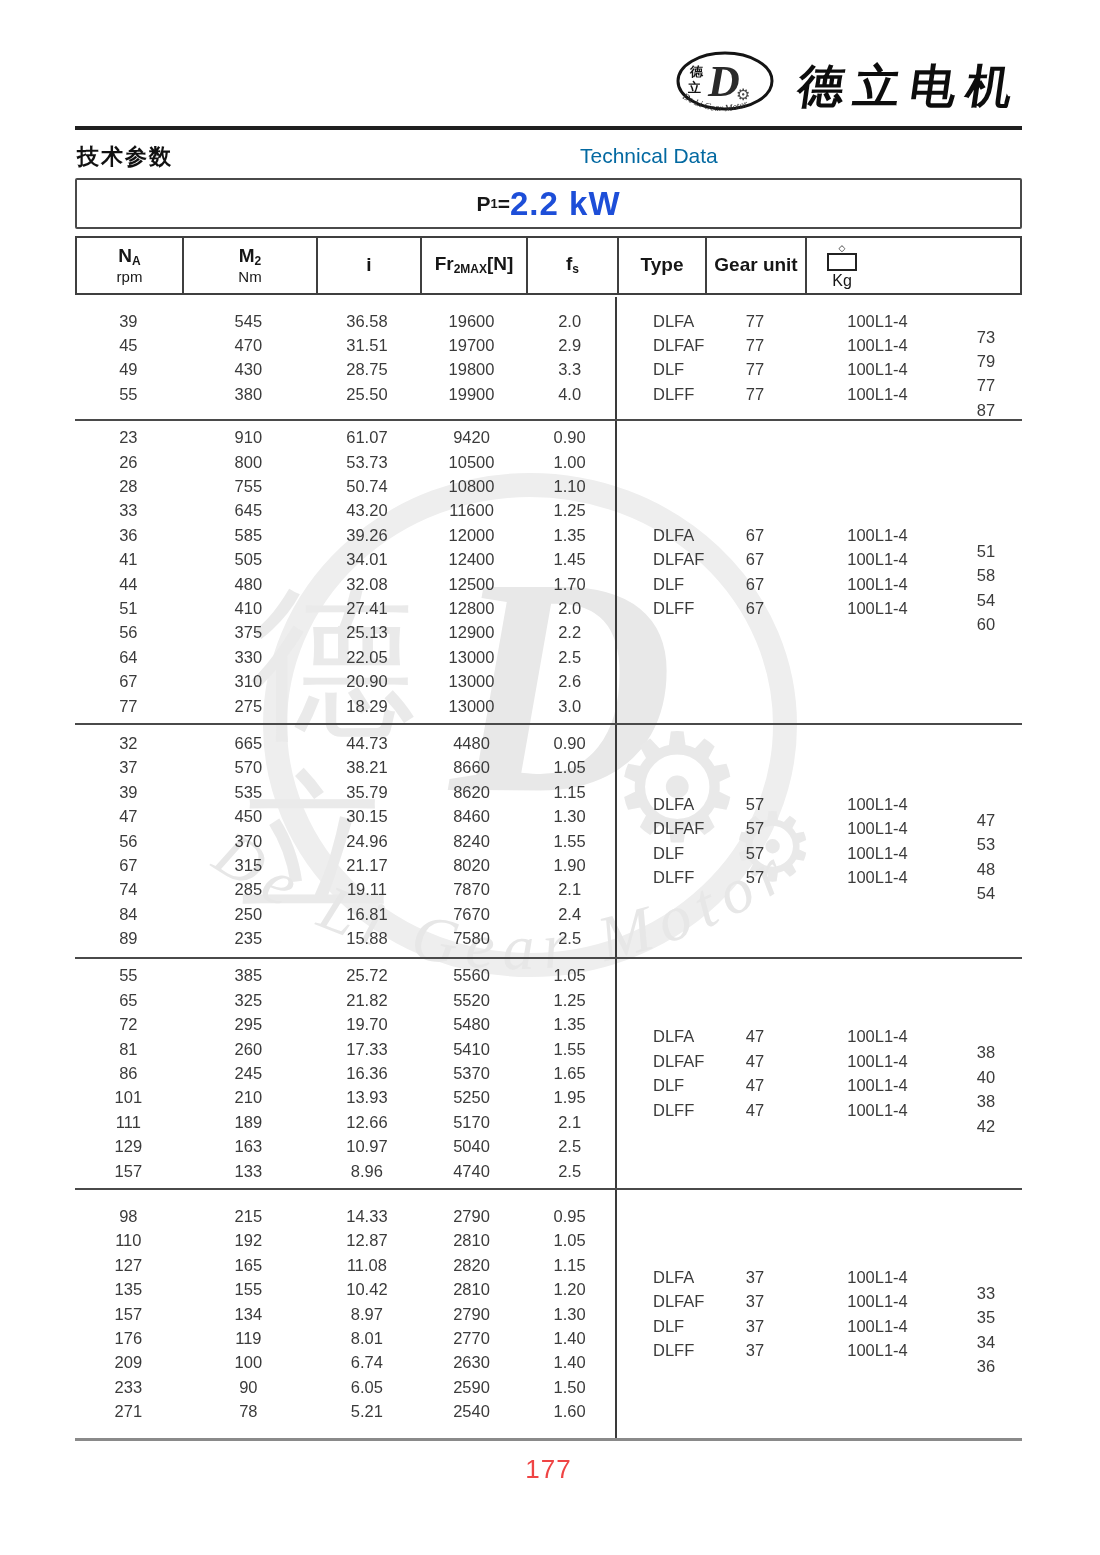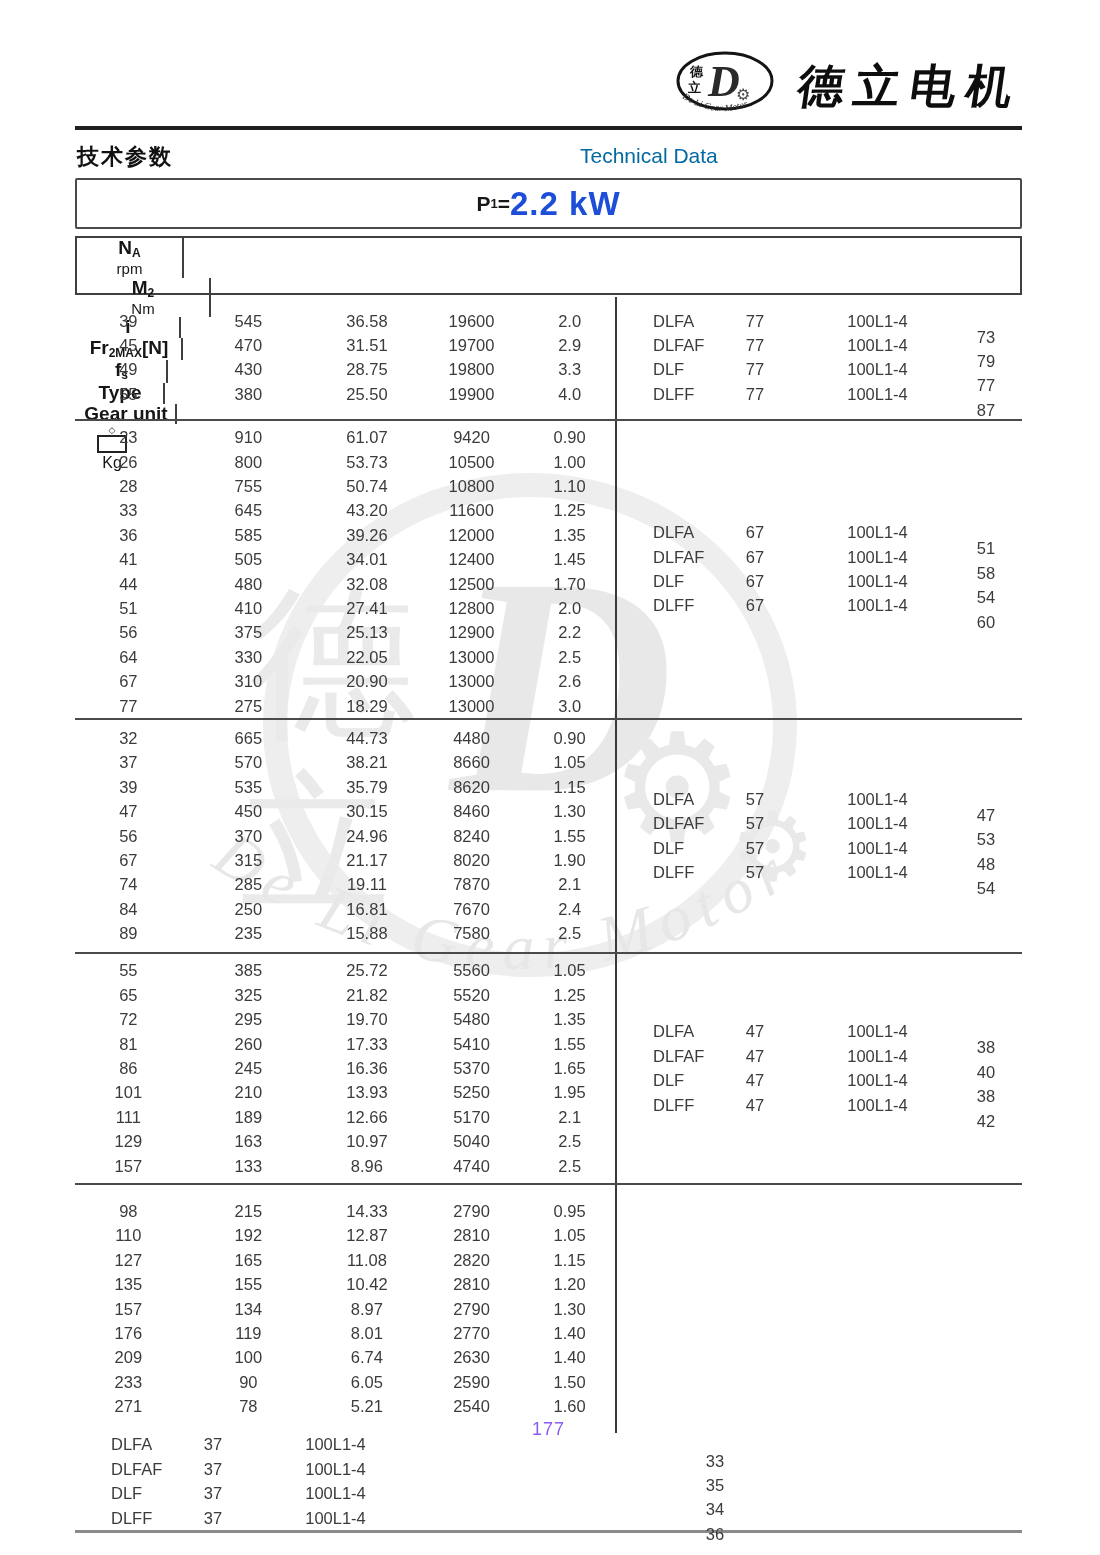--- a/index.html
+++ b/index.html
@@ -35,55 +35,55 @@
     display:flex; align-items:center; justify-content:center;
   }
   .power-box .p { font-size:21px; font-weight:bold; color:#171717; }
   .power-box .psub { font-size:13px; font-weight:bold; color:#171717; vertical-align:-3px; }
   .power-box .eq { font-size:21px; font-weight:bold; color:#171717; }
   .power-box .pval { font-size:33px; font-weight:900; color:#1d4ed8; letter-spacing:1px; }
 
   
   .thead {
     position:absolute; top:236px; left:0; width:947px; height:59px;
-    border:2px solid #3f3f3f; display:flex;flex-direction:column;
+    border:2px solid #3f3f3f; display:flex;
   }
   .th {
     border-right:2px solid #3f3f3f; display:flex; flex-direction:column;
     align-items:center; justify-content:center; line-height:1.1;
     font-weight:bold; color:#161616; font-size:19px;
   }
   .th:last-child { border-right:none; }
   .th .unit { font-size:15px; font-weight:normal; margin-top:1px; }
   .sub { font-size:12px; font-weight:bold; vertical-align:-3px; }
   .w-na{width:107px} .w-m2{width:134px} .w-i{width:104px} .w-fr{width:106px}
   .w-fs{width:91px} .w-type{width:88px} .w-gear{width:100px} .w-motor{width:145px} .w-kg{width:70px}
   .kg-cell { padding-top:2px; }
   .kg-diamond { font-size:9px; line-height:8px; color:#222; font-weight:normal; }
   .kg-box { width:30px; height:18px; border:2px solid #222; margin:1px auto 1px auto; background:#fff; }
   .kg-label { font-size:16px; font-weight:normal; }
 
   
   .tbody { position:absolute; top:297px; left:0; width:947px; }
   .block { display:flex; border-top:2px solid #4a4a4a; }
   .block:first-child { border-top:none; }
-  .block:last-child { border-bottom:3px solid #8a8a8a;flex-direction:column; }
+  .block:last-child { border-bottom:3px solid #8a8a8a; }
   .block-left { width:542px; border-right:2px solid #3a3a3a; }
   .brow, .grow { display:flex; align-items:center; height:24.4px; font-size:16.5px; color:#3b3b3b; }
   .cell { display:inline-block; text-align:center; }
   .c-na{width:107px} .c-m2{width:134px} .c-i{width:104px} .c-fr{width:106px} .c-fs{width:91px}
   .block-right { flex:1; display:flex; flex-direction:column; justify-content:center; }
   .g-type{ width:88px; padding-left:36px; text-align:left; }
   .g-gear{ width:100px; text-align:center; }
   .g-motor{ width:145px; text-align:center; }
   .g-kg{ flex:1; text-align:center;margin-top:32px; }
 
   .page-number {
-    position:absolute; top:1419px; left:0; width:947px; text-align:center;
-    font-size:18px; color:#8b5cf6; letter-spacing:1px;
+    position:absolute; top:1454px; left:0; width:947px; text-align:center;
+    font-size:26px; color:#ef4444; letter-spacing:1px;
   }
 </style>
 </head>
 <body>
 
 <div class="page">
 
   <div class="watermark">
     <svg width="780" height="680" viewBox="0 0 780 680">
       <ellipse cx="390" cy="295" rx="255" ry="240" fill="none" stroke="#eeeeee" stroke-width="24"></ellipse>
@@ -214,21 +214,21 @@
             </div>
             <div class="grow">
               <span class="cell g-type">DLFF</span>
               <span class="cell g-gear">77</span>
               <span class="cell g-motor">100L1-4</span>
               <span class="cell g-kg">87</span>
             </div>
           </div>
         </div>
         <div class="block">
-          <div class="block-left" style="padding-top: 5px; ">
+          <div class="block-left" style="padding-top: 5px; padding-bottom: 5px;">
             <div class="brow">
               <span class="cell c-na">23</span>
               <span class="cell c-m2">910</span>
               <span class="cell c-i">61.07</span>
               <span class="cell c-fr">9420</span>
               <span class="cell c-fs">0.90</span>
             </div>
             <div class="brow">
               <span class="cell c-na">26</span>
               <span class="cell c-m2">800</span>

